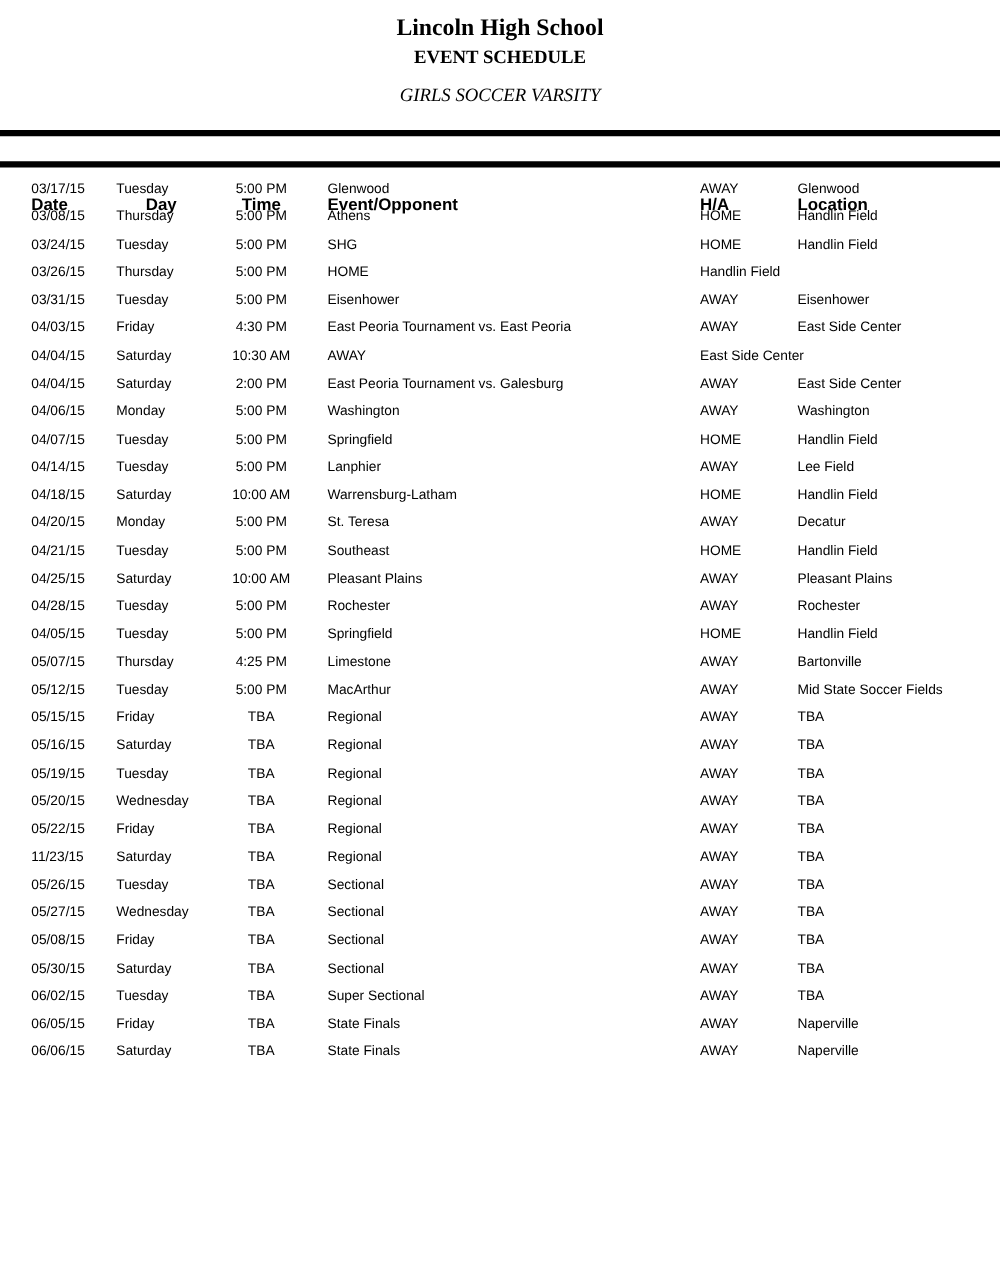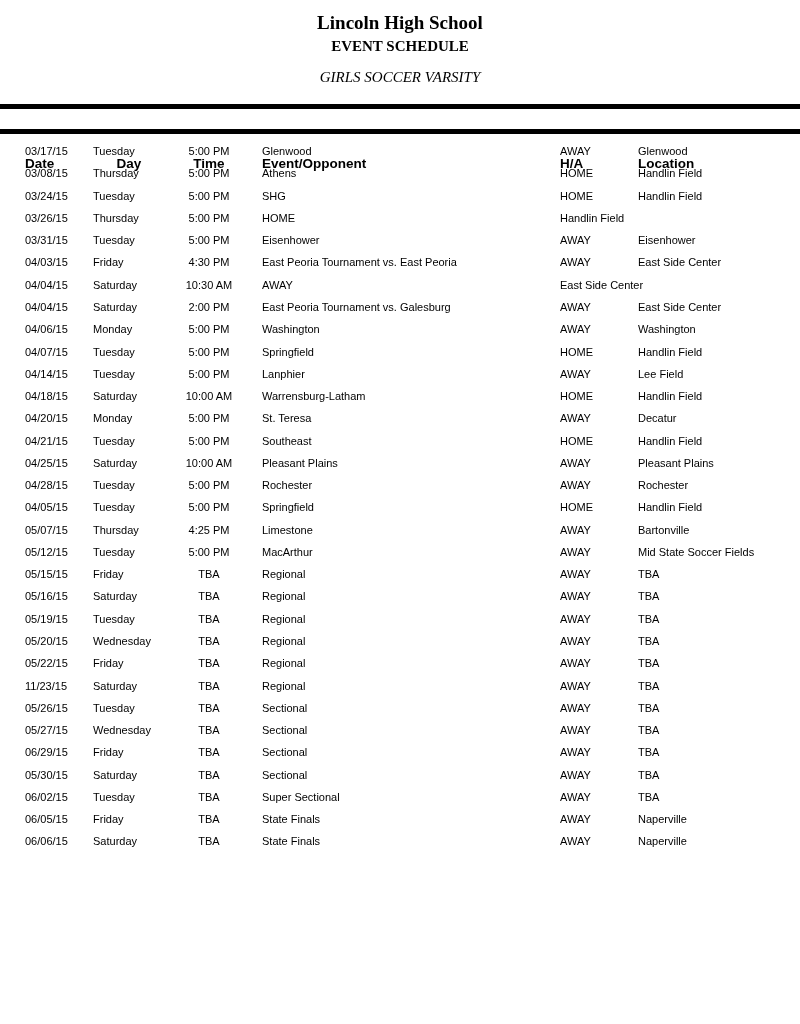--- a/index.html
+++ b/index.html
@@ -313,21 +313,21 @@
       </div>
       <div class="grid-cols row">
         <div class="cell c-date">05/27/15</div>
         <div class="cell c-day">Wednesday</div>
         <div class="cell c-time">TBA</div>
         <div class="cell c-event">Sectional</div>
         <div class="cell c-ha">AWAY</div>
         <div class="cell c-location">TBA</div>
       </div>
       <div class="grid-cols row">
-        <div class="cell c-date">06/29/15</div>
+        <div class="cell c-date">05/08/15</div>
         <div class="cell c-day">Friday</div>
         <div class="cell c-time">TBA</div>
         <div class="cell c-event">Sectional</div>
         <div class="cell c-ha">AWAY</div>
         <div class="cell c-location">TBA</div>
       </div>
       <div class="grid-cols row">
         <div class="cell c-date">05/30/15</div>
         <div class="cell c-day">Saturday</div>
         <div class="cell c-time">TBA</div>

